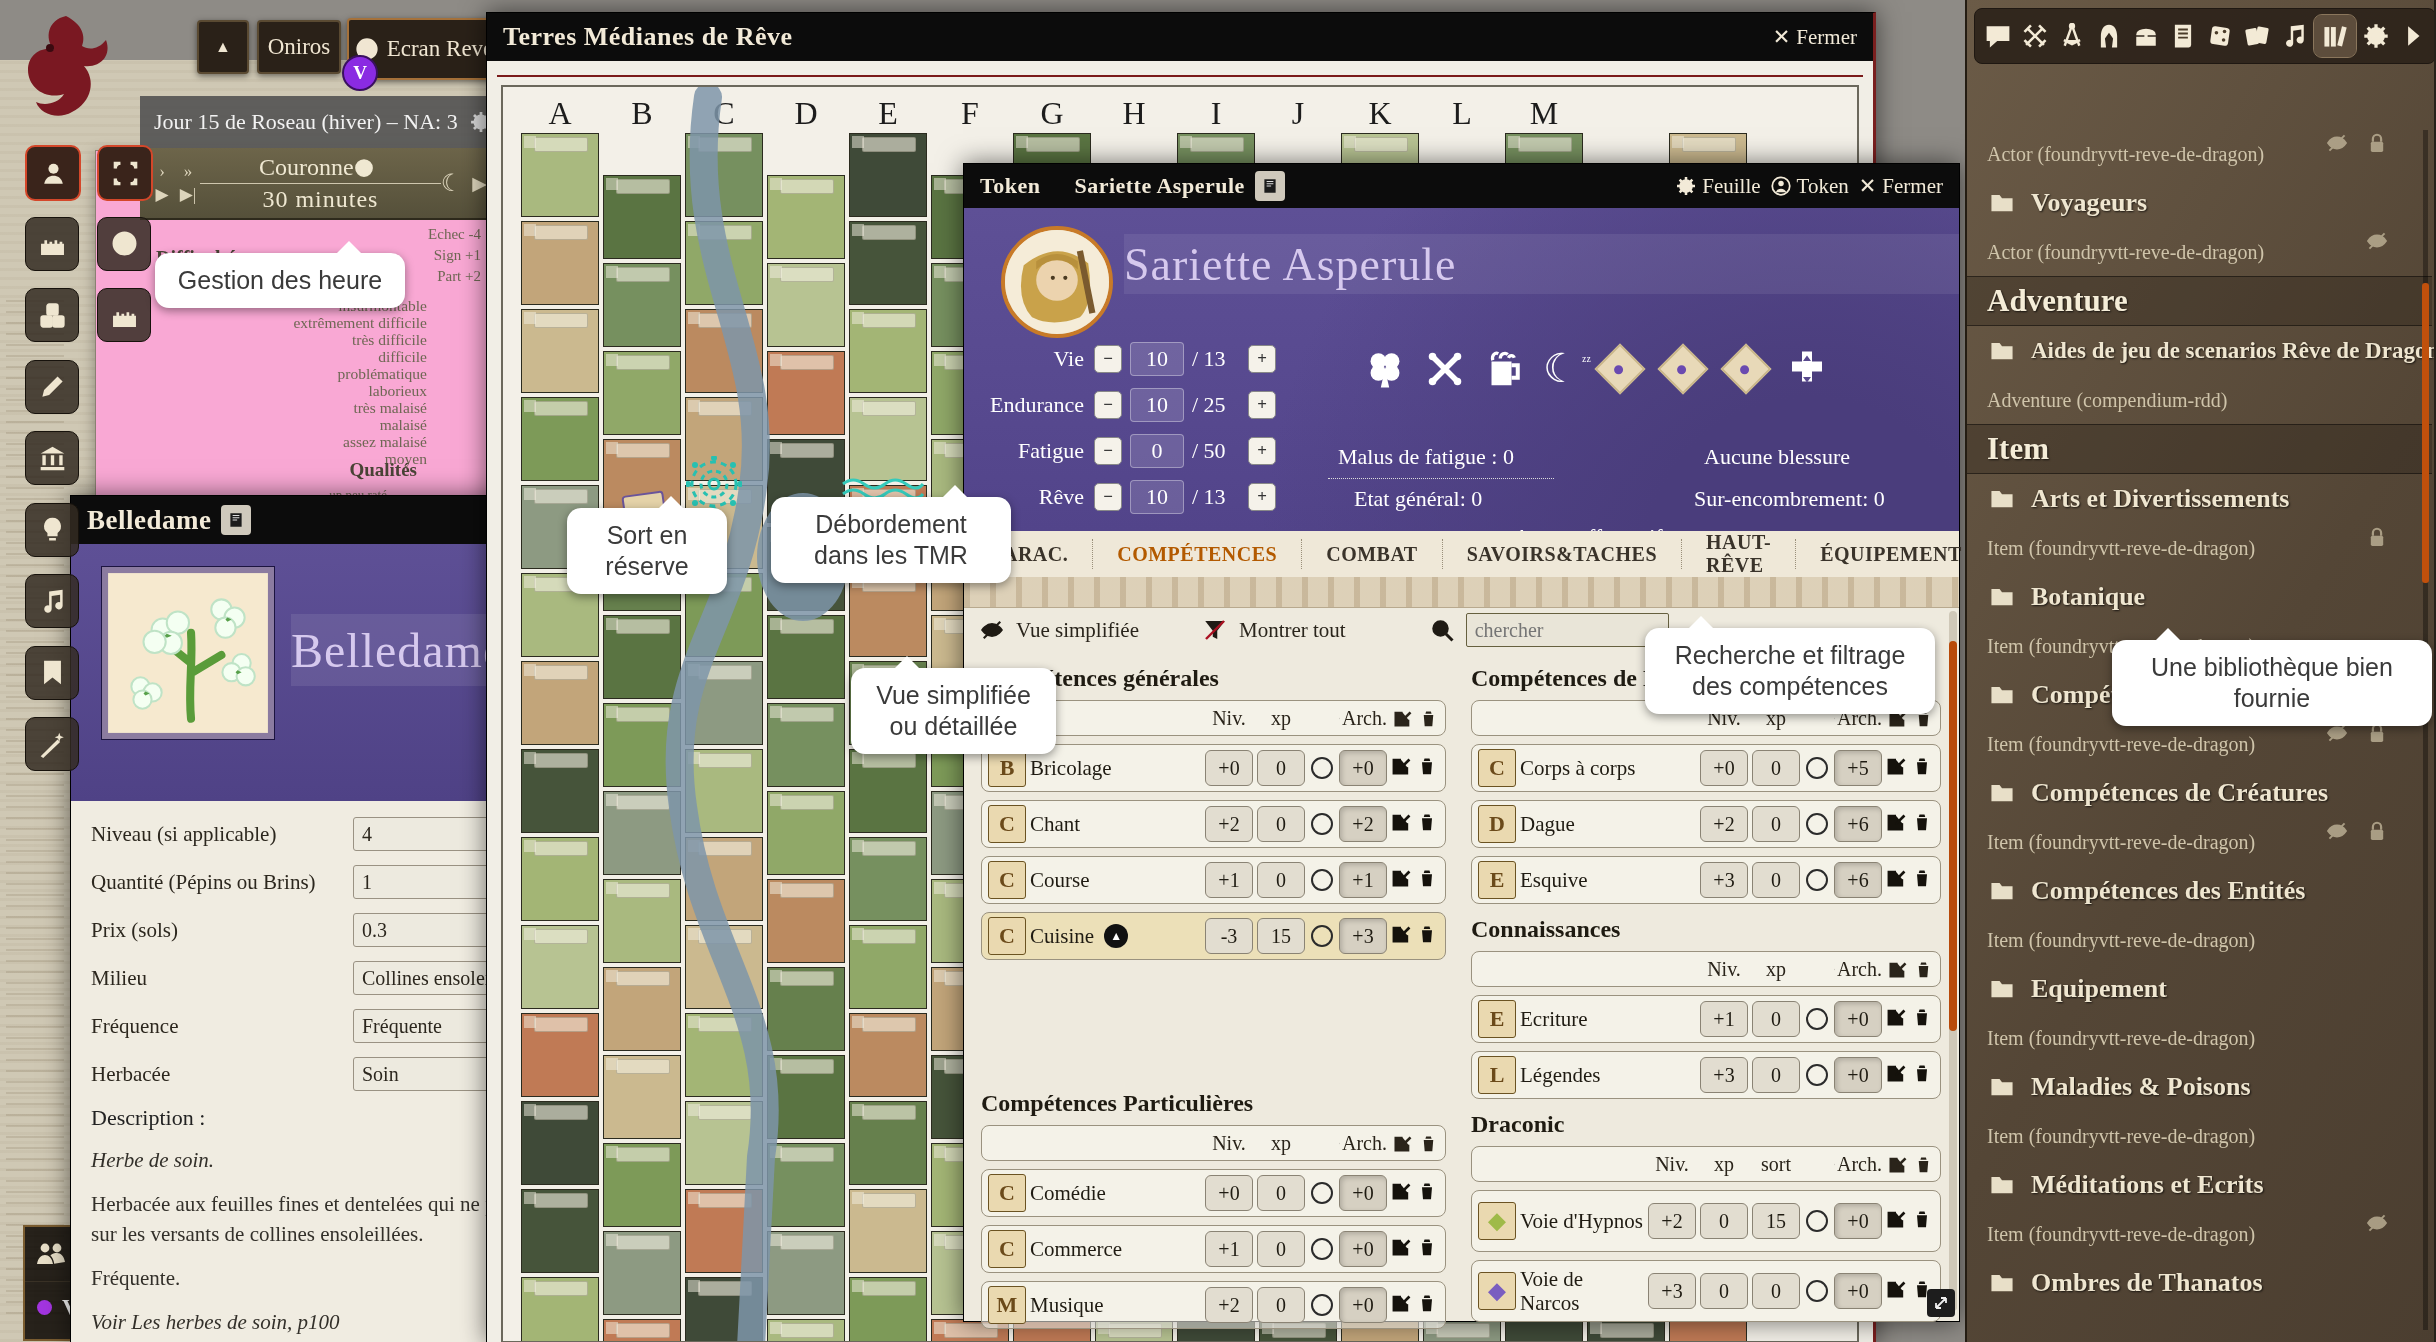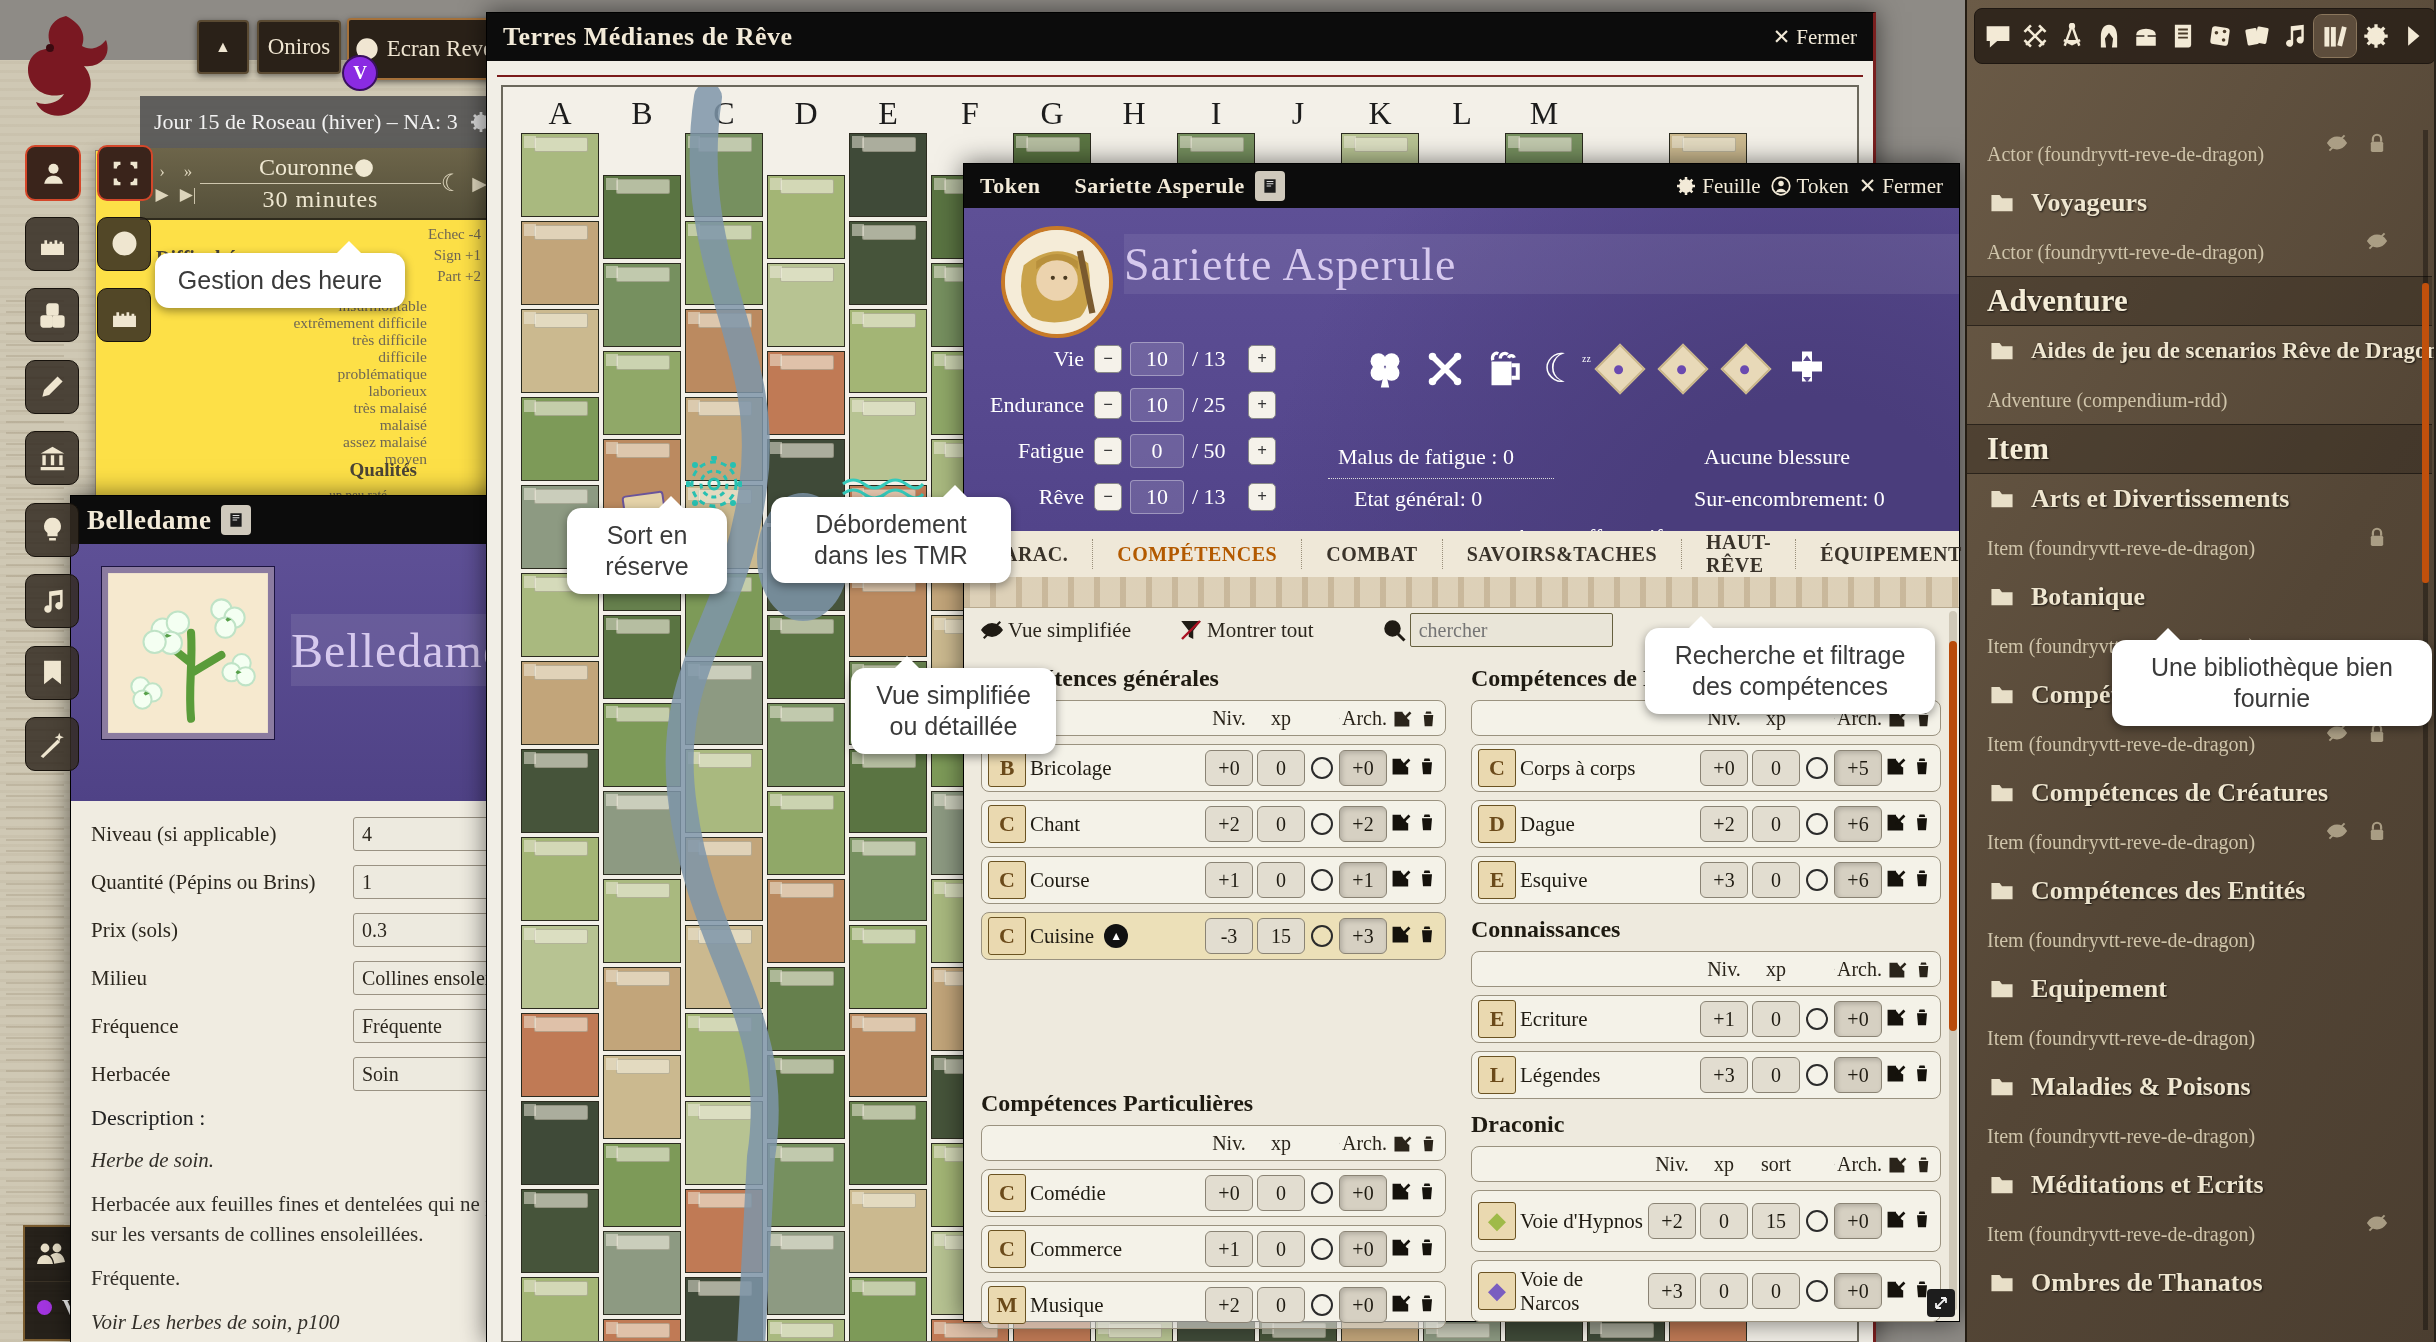--- a/index.html
+++ b/index.html
@@ -36,21 +36,21 @@
     background:linear-gradient(#6d654a,#55503a);display:flex;align-items:center;padding:0 10px;
     border-bottom:2px solid #2e2a1c;}
   #time-left{display:grid;grid-template-columns:24px 24px;gap:2px;font-size:17px;color:#ddd5bc;}
   #time-left span{cursor:default;text-align:center;}
   #time-center{flex:1;text-align:center;}
   #time-center .epoch{font-size:24px;border-bottom:1px solid #cfc7ae;padding:0 14px 2px;}
   #time-center .dur{font-size:24px;margin-top:2px;letter-spacing:1px;}
   #time-right{display:flex;gap:10px;font-size:19px;align-items:center;color:#ddd5bc;}
 
   
-  #diff-window{left:95px;top:150px;width:391px;height:360px;background:#fde047;
+  #diff-window{left:95px;top:150px;width:391px;height:360px;background:#f9a8d4;
     border:1px solid #8a8172;box-shadow:0 4px 14px rgba(0,0,0,.35);z-index:5;color:#6f6754;}
   #diff-window .dtitle{position:absolute;left:60px;top:96px;font-weight:bold;font-size:20px;color:#4a4436;}
   #diff-window .dscale{position:absolute;right:18px;top:-2px;font-size:15px;}
   #diff-mini{position:absolute;right:6px;top:52px;text-align:right;font-size:15px;line-height:21px;}
   #diff-rows{position:absolute;right:60px;top:146px;text-align:right;font-size:15.5px;line-height:17px;}
   #diff-qual{position:absolute;left:0;right:70px;top:308px;text-align:right;font-weight:bold;font-size:19px;color:#4a4436;}
   #diff-foot{position:absolute;right:100px;top:336px;font-size:13px;}
 
   
   .toolbtn{position:absolute;width:52px;height:52px;border-radius:10px;background:rgba(52,44,34,.85);
@@ -143,21 +143,21 @@
     border-bottom:1px solid #c9c0ac;display:flex;align-items:center;}
   .tab{padding:0 24px;font-size:20px;font-weight:bold;color:#3a332a;letter-spacing:.5px;height:30px;
     display:flex;align-items:center;border-left:1px dotted #9a9documents08a;}
   .tab{border-left:1px dotted #9a8f7a;}
   .tab:first-child{border-left:none;}
   .tab.active{color:#b35a00;}
   #deco-strip{position:absolute;left:0;top:413px;width:100%;height:30px;background:#e4d9c2;
     background-image:repeating-linear-gradient(90deg,rgba(139,108,66,.3) 0 6px,rgba(139,108,66,.08) 6px 26px);
     border-bottom:1px solid #b8a98e;}
   #controls-row{position:absolute;left:0;top:443px;width:100%;height:46px;display:flex;align-items:center;
-    padding-left:16px;gap:4px;font-size:21px;color:#2a251c;box-sizing:border-box;}
+    padding-left:16px;gap:12px;font-size:21px;color:#2a251c;box-sizing:border-box;}
   #controls-row .icon{width:24px;height:24px;color:#1f1b14;}
   #search-input{width:185px;height:32px;background:#e9e5d8;border:1px solid #66603f;border-radius:2px;
     font-size:20px;font-family:"Liberation Serif",serif;padding:0 8px;color:#444;}
   .csp{width:40px;}
 
   #skills-left{position:absolute;left:17px;top:489px;width:465px;}
   #skills-right{position:absolute;left:507px;top:489px;width:470px;}
   .sec-title{font-size:24px;font-weight:bold;color:#1f1b12;margin:12px 0 8px;}
   #skills-left .skill-section:nth-child(2){margin-top:130px;}
   .skill-head,.skill-row{display:grid;grid-template-columns:38px 1fr 48px 48px 26px 48px 22px 22px;

